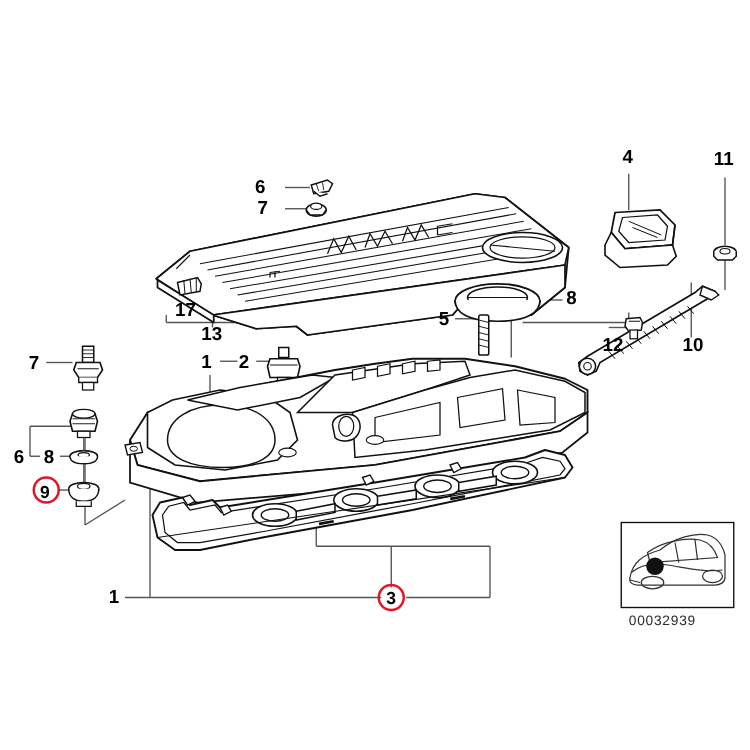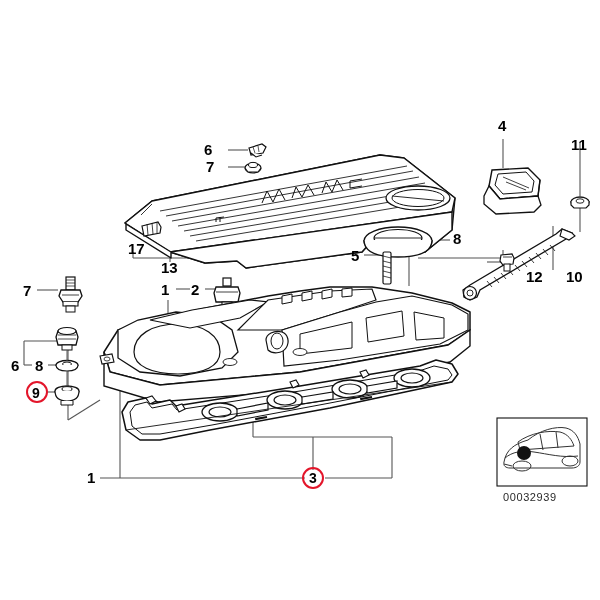--- a/index.html
+++ b/index.html
@@ -366,28 +366,28 @@
   </svg>
 
   <span class="lbl" style="left:161px;top:282px;">1</span>
   <span class="lbl" style="left:191px;top:282px;">2</span>
   <span class="lbl" style="left:498px;top:118px;">4</span>
   <span class="lbl" style="left:351px;top:248px;">5</span>
   <span class="lbl" style="left:11px;top:358px;">6</span>
   <span class="lbl" style="left:23px;top:283px;">7</span>
   <span class="lbl" style="left:35px;top:358px;">8</span>
   <span class="lbl circled" style="left:32px;top:386px;">9</span>
-  <span class="lbl" style="left:566px;top:269px;text-align:center;">10</span>
-  <span class="lbl" style="left:571px;top:120px;margin-top:17px;">11</span>
-  <span class="lbl" style="left:526px;top:269px;">12</span>
+  <span class="lbl" style="left:546px;top:269px;text-align:center;">10</span>
+  <span class="lbl" style="left:571px;top:120px;">11</span>
+  <span class="lbl" style="left:482px;top:269px;">12</span>
   <span class="lbl" style="left:161px;top:260px;">13</span>
   <span class="lbl" style="left:453px;top:231px;">8</span>
   <span class="lbl" style="left:206px;top:159px;">7</span>
   <span class="lbl" style="left:204px;top:142px;">6</span>
-  <span class="lbl" style="left:128px;top:241px;">17</span>
+  <span class="lbl" style="left:140px;top:241px;">17</span>
   <span class="lbl" style="left:87px;top:470px;">1</span>
   <span class="lbl circled" style="left:309px;top:471px;">3</span>
 
   <span class="circ" style="left:26px;top:381px;"></span>
   <span class="circ" style="left:302px;top:467px;"></span>
 
   <span class="idnum" style="left:503px;top:491px;">00032939</span>
 
 </div>
 

